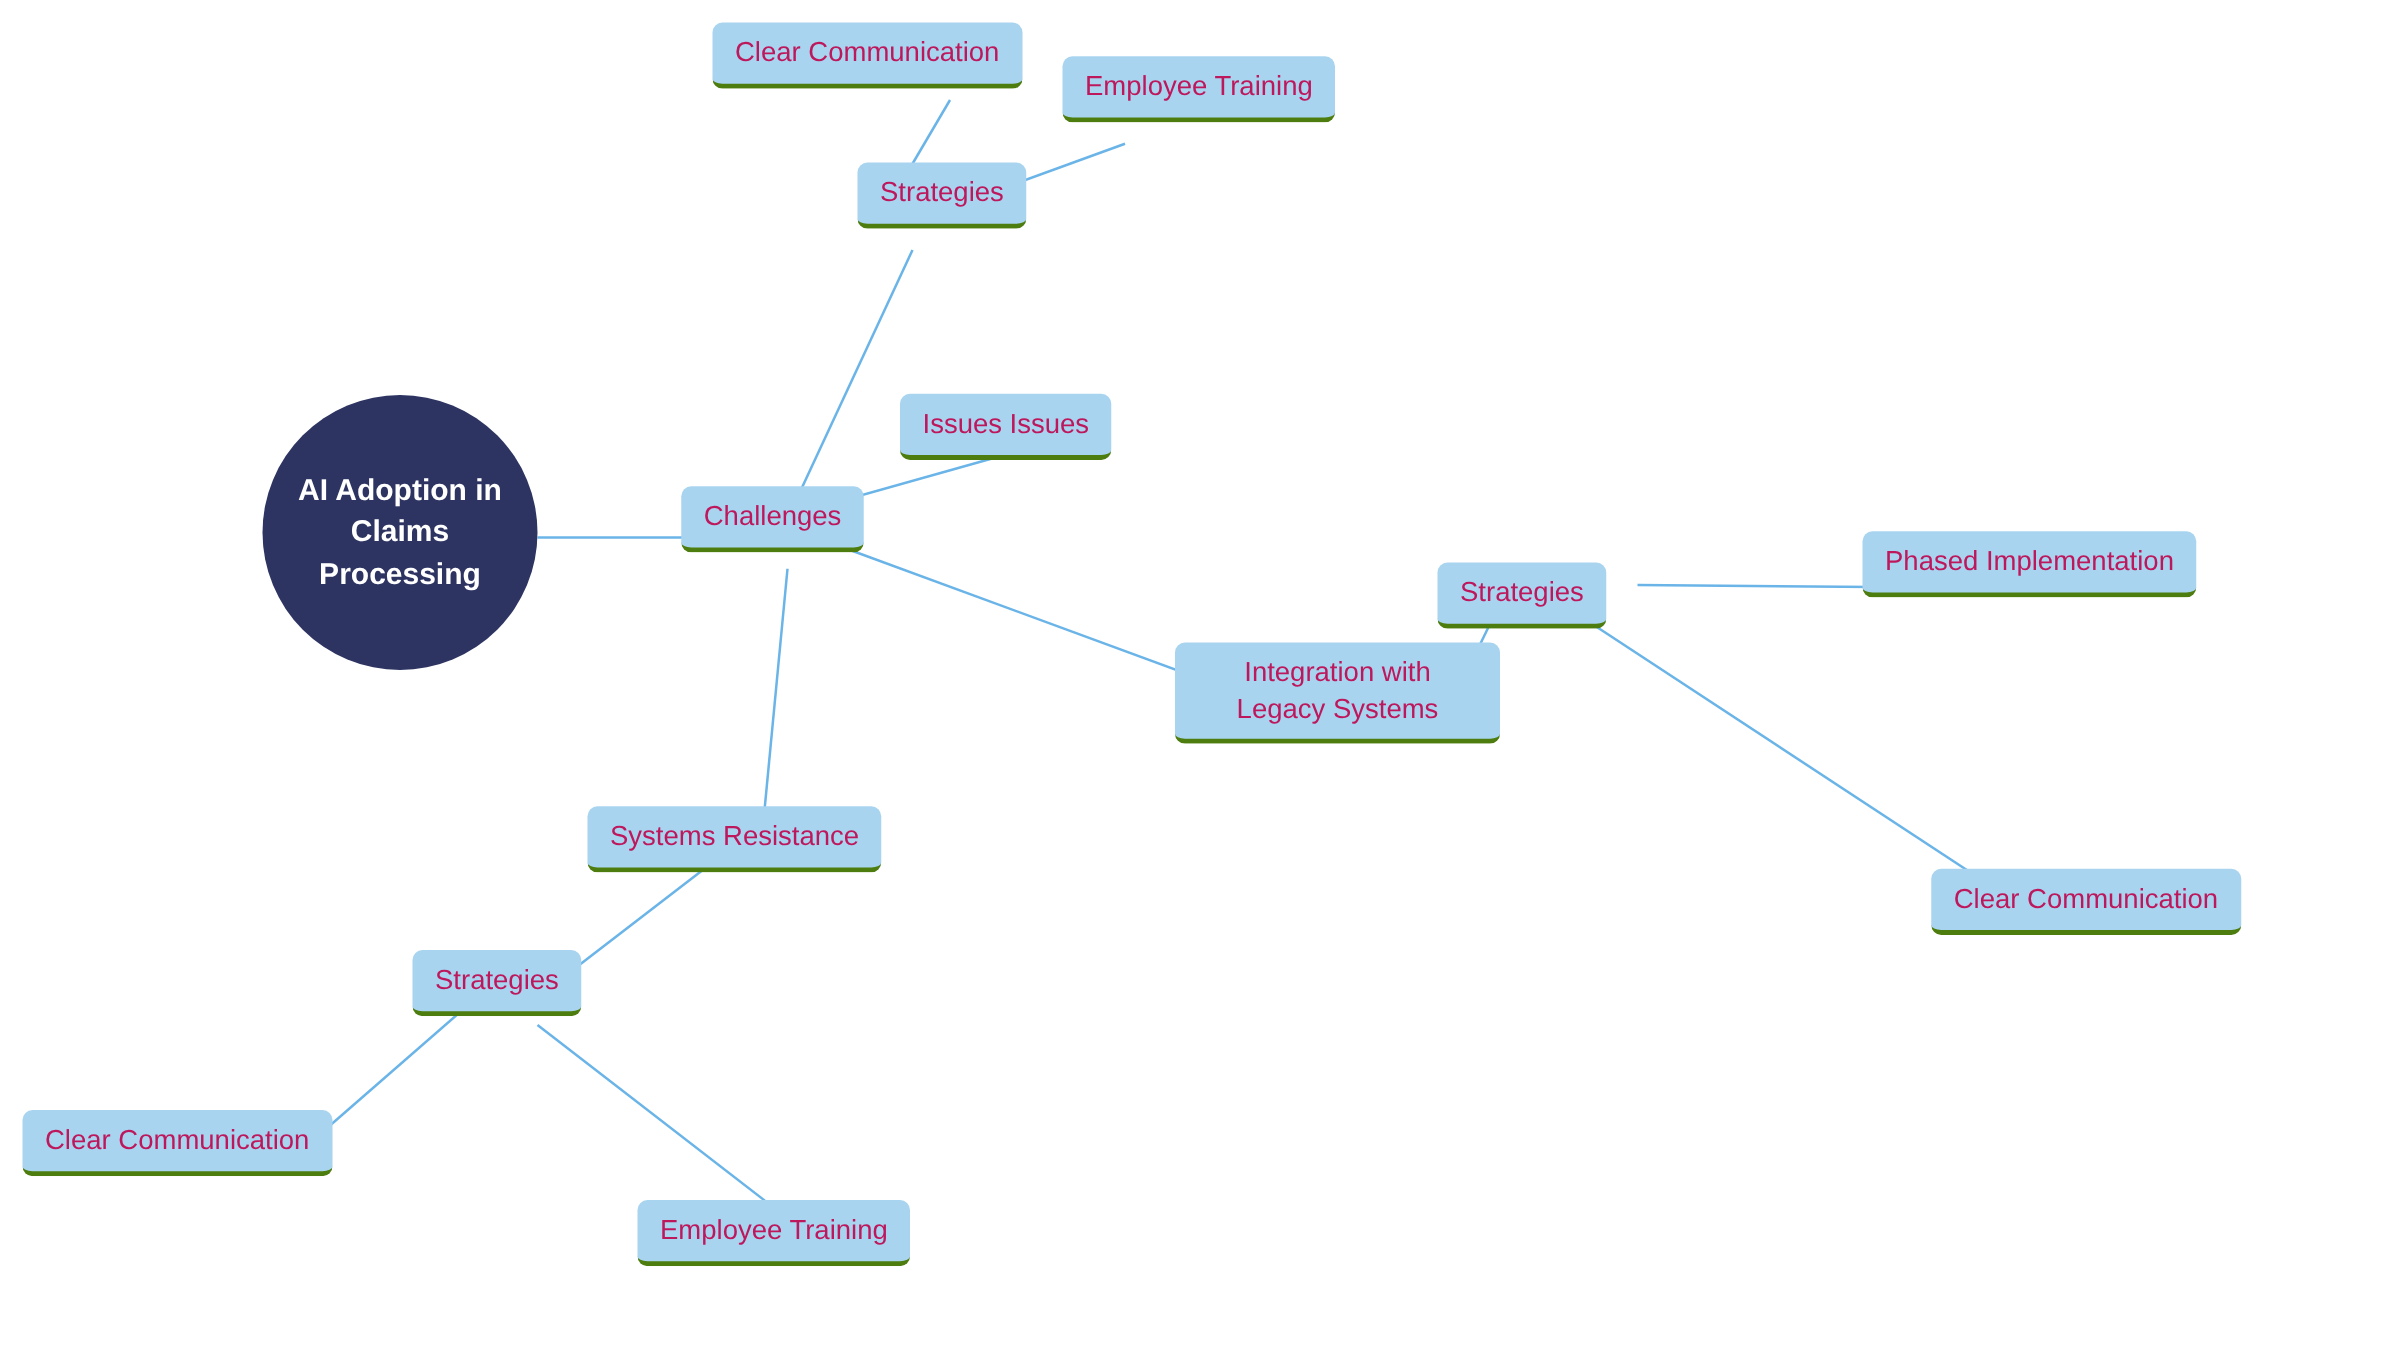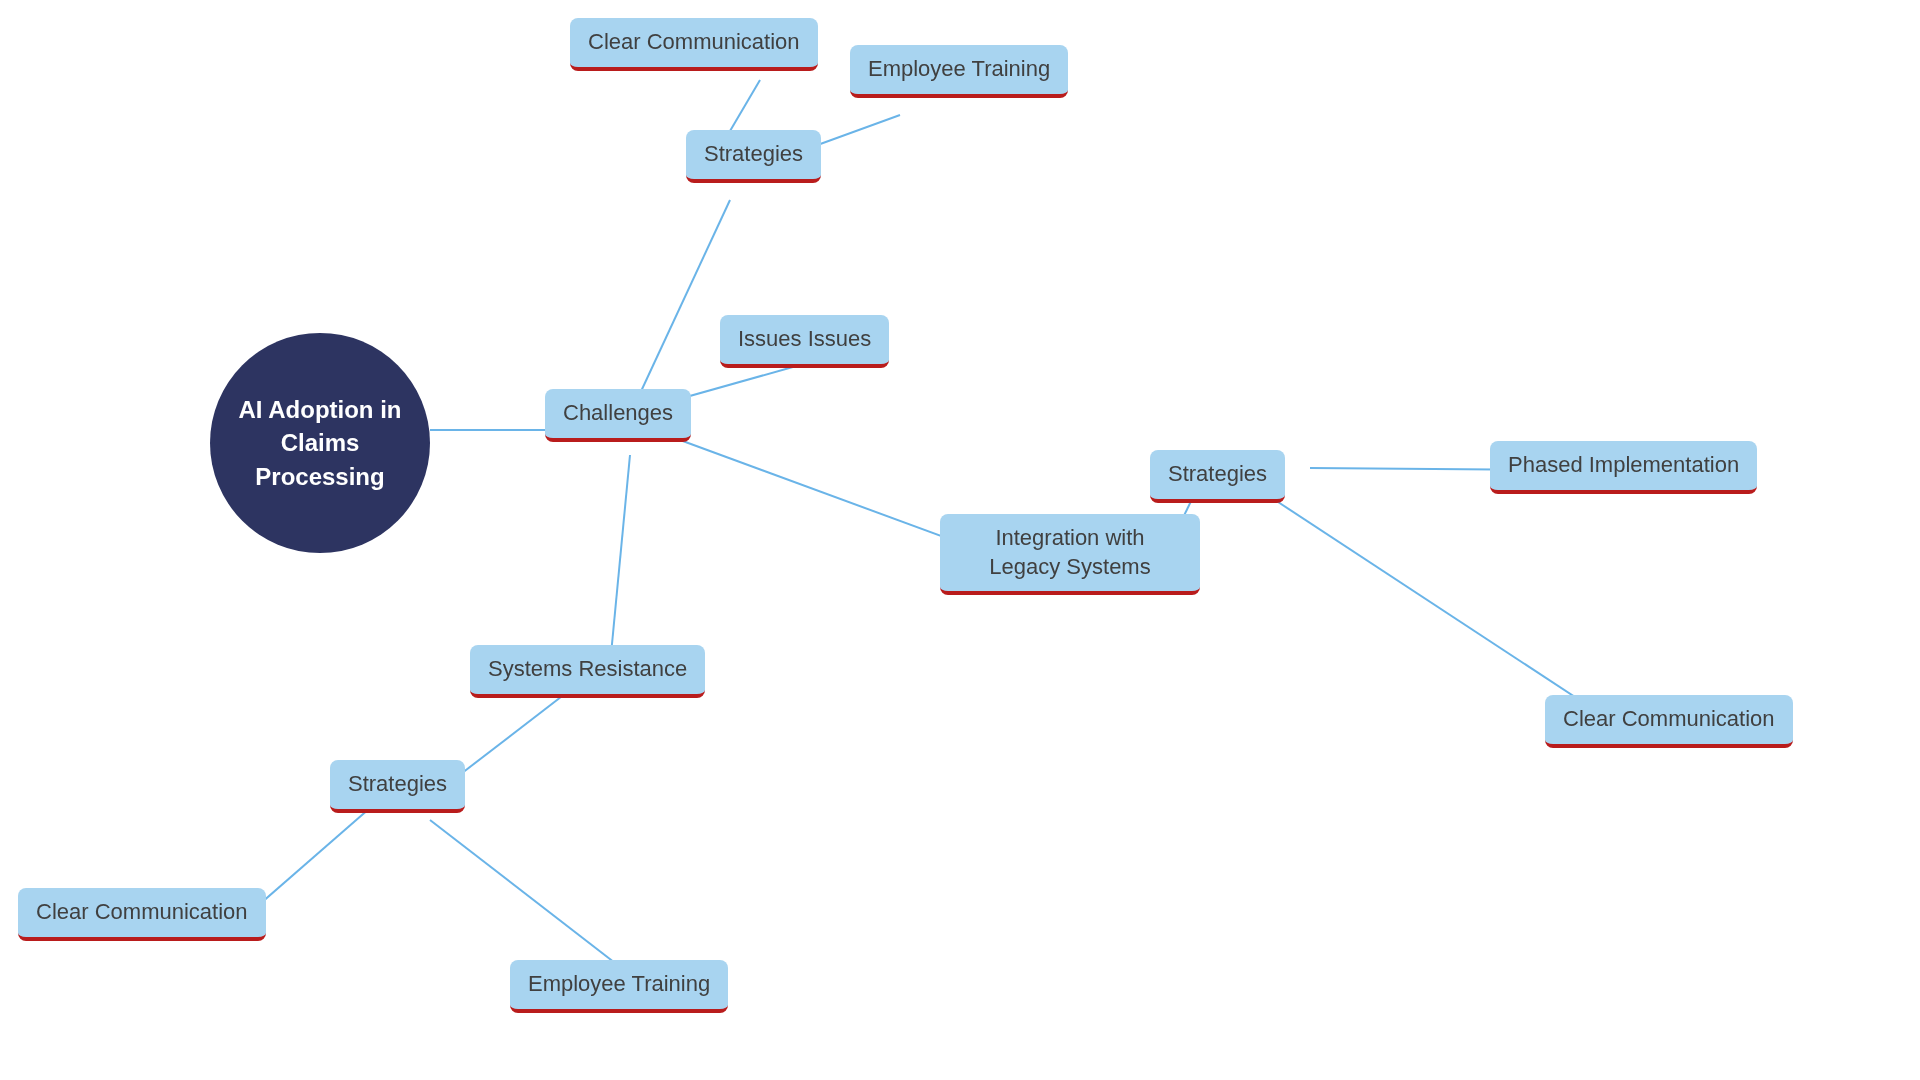--- a/index.html
+++ b/index.html
@@ -21,23 +21,23 @@
     .node {
       position: absolute;
       display: flex;
       align-items: center;
       justify-content: center;
       text-align: center;
     }
     .node-box {
       background: #a8d4f0;
       border-radius: 8px;
-      border-bottom: 4px solid #b91c1c;
+      border-bottom: 4px solid #4d7c0f;
       padding: 10px 18px;
-      color: #404040;
+      color: #be185d;
       font-size: 22px;
       font-weight: 500;
       line-height: 1.3;
       white-space: nowrap;
       cursor: default;
     }
     .node-box.multiline {
       white-space: normal;
       text-align: center;
       min-width: 160px;
@@ -85,21 +85,21 @@
 
   <line x1="1275" y1="500" x2="1610" y2="720" stroke="#6ab4e8" stroke-width="2"></line>
 
   <line x1="570" y1="690" x2="440" y2="790" stroke="#6ab4e8" stroke-width="2"></line>
 
   <line x1="370" y1="808" x2="230" y2="930" stroke="#6ab4e8" stroke-width="2"></line>
 
   <line x1="430" y1="820" x2="650" y2="990" stroke="#6ab4e8" stroke-width="2"></line>
 </svg>
 
-<div class="node" style="left:210px; top:333px;">
+<div class="node" style="left:210px; top:316px;">
   <div class="node-circle">AI Adoption in Claims Processing</div>
 </div>
 
 <div class="node" style="left:545px; top:389px;">
   <div class="node-box">Challenges</div>
 </div>
 
 <div class="node" style="left:720px; top:315px;">
   <div class="node-box">Issues Issues</div>
 </div>
@@ -121,21 +121,21 @@
 </div>
 
 <div class="node" style="left:850px; top:45px;">
   <div class="node-box">Employee Training</div>
 </div>
 
 <div class="node" style="left:1150px; top:450px;">
   <div class="node-box">Strategies</div>
 </div>
 
-<div class="node" style="left:1490px; top:425px;margin-top:16px;">
+<div class="node" style="left:1490px; top:425px;">
   <div class="node-box">Phased Implementation</div>
 </div>
 
 <div class="node" style="left:1545px; top:695px;">
   <div class="node-box">Clear Communication</div>
 </div>
 
 <div class="node" style="left:330px; top:760px;">
   <div class="node-box">Strategies</div>
 </div>

